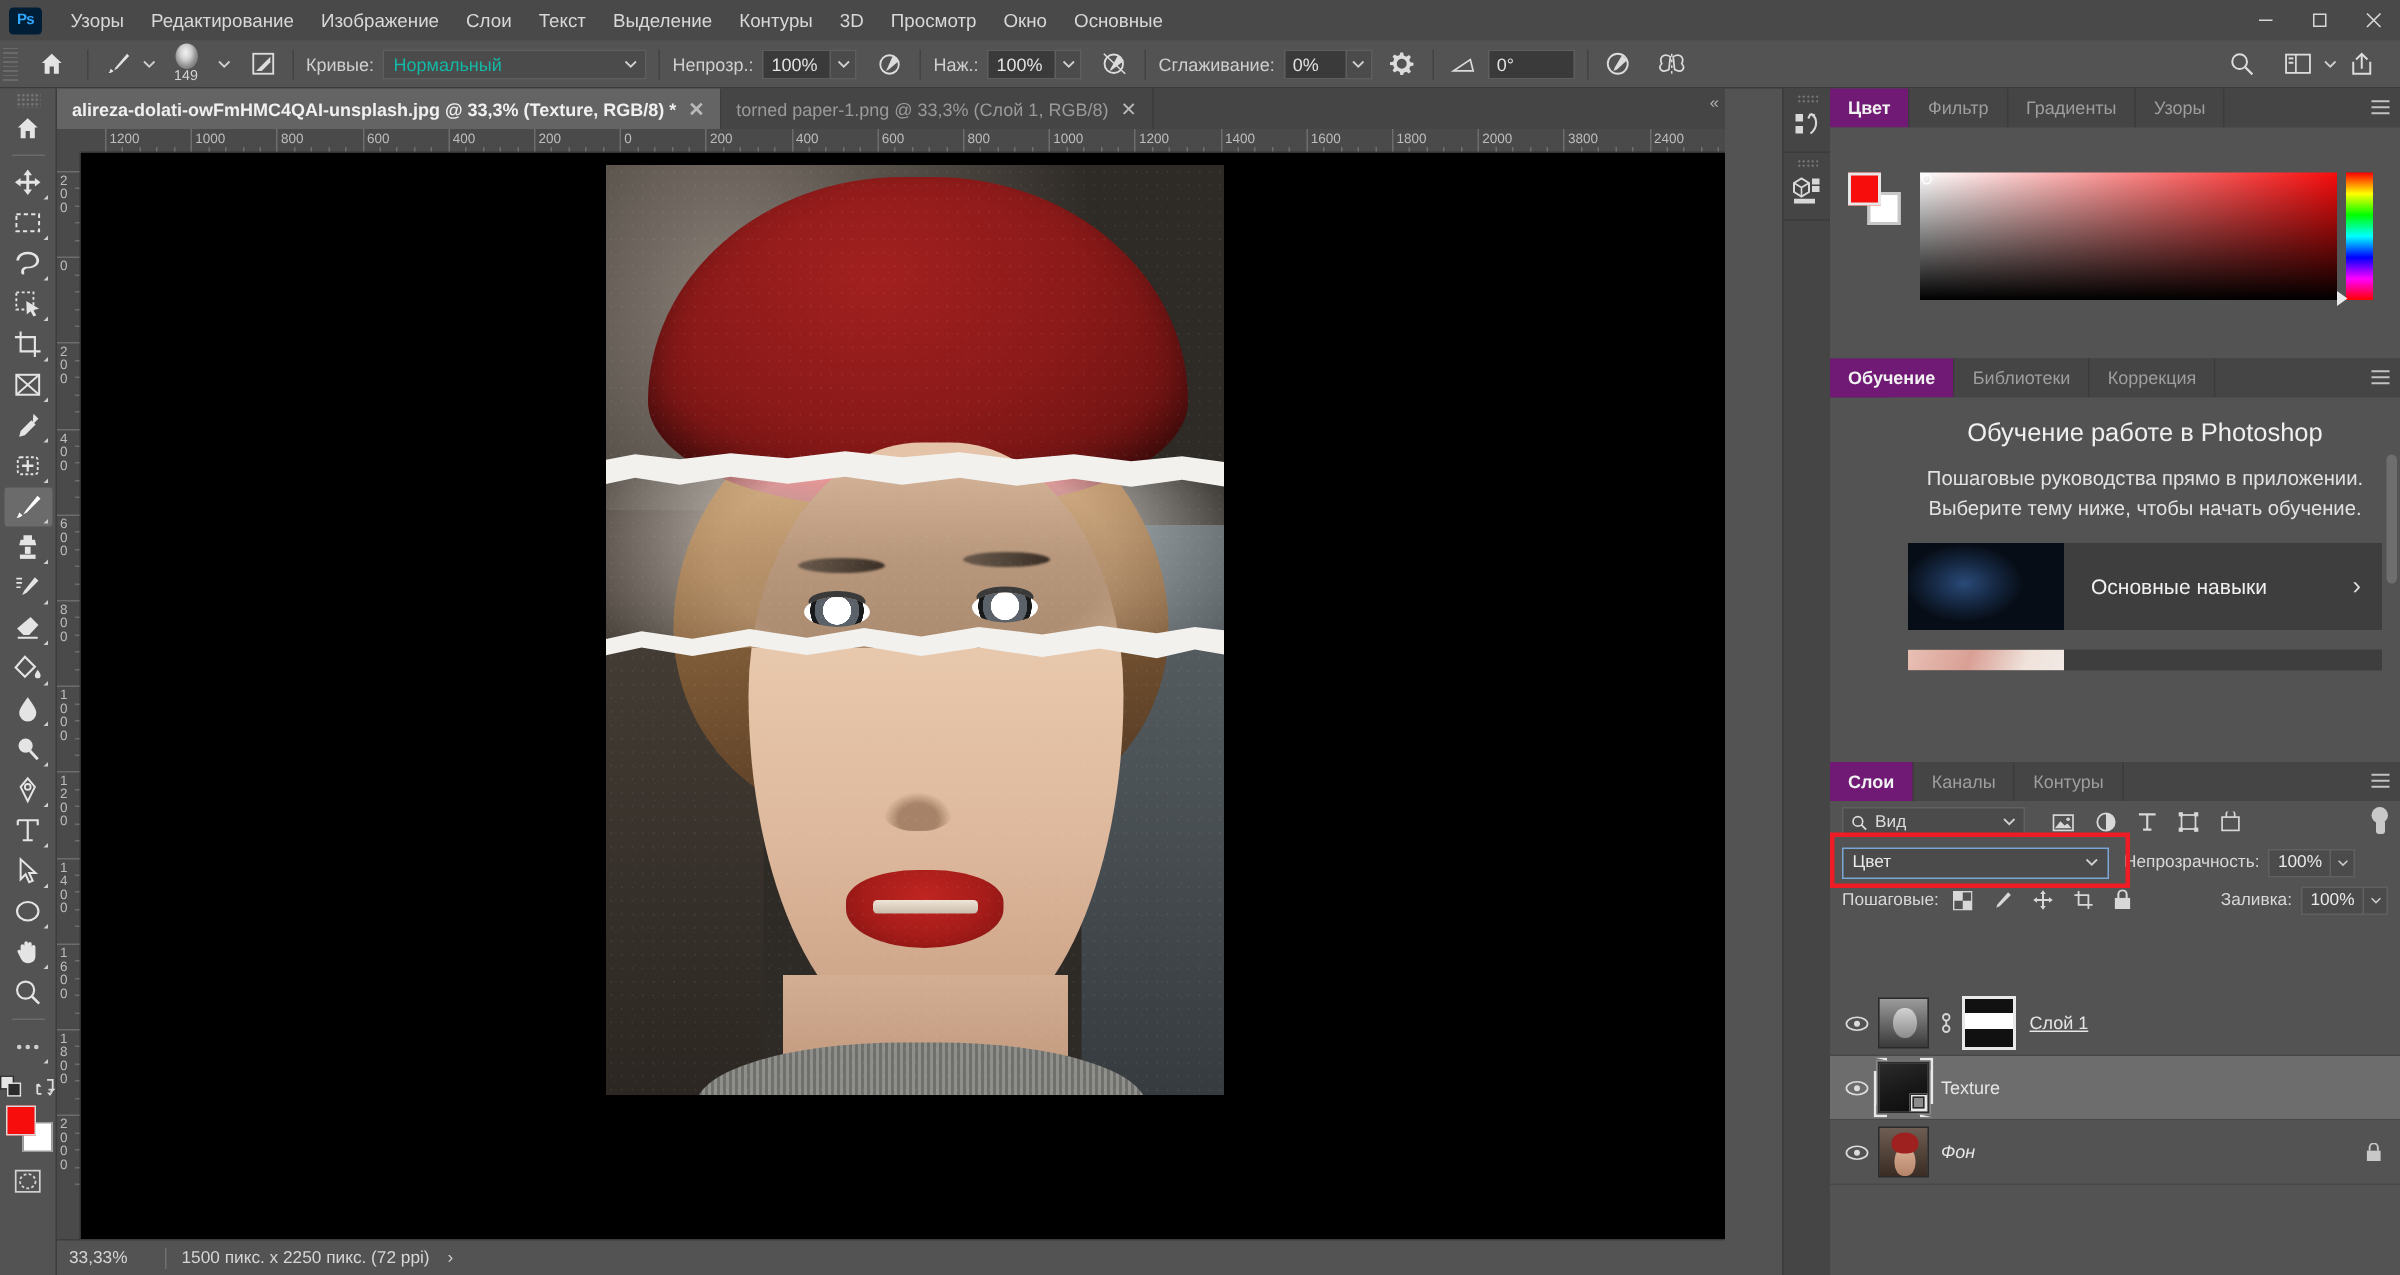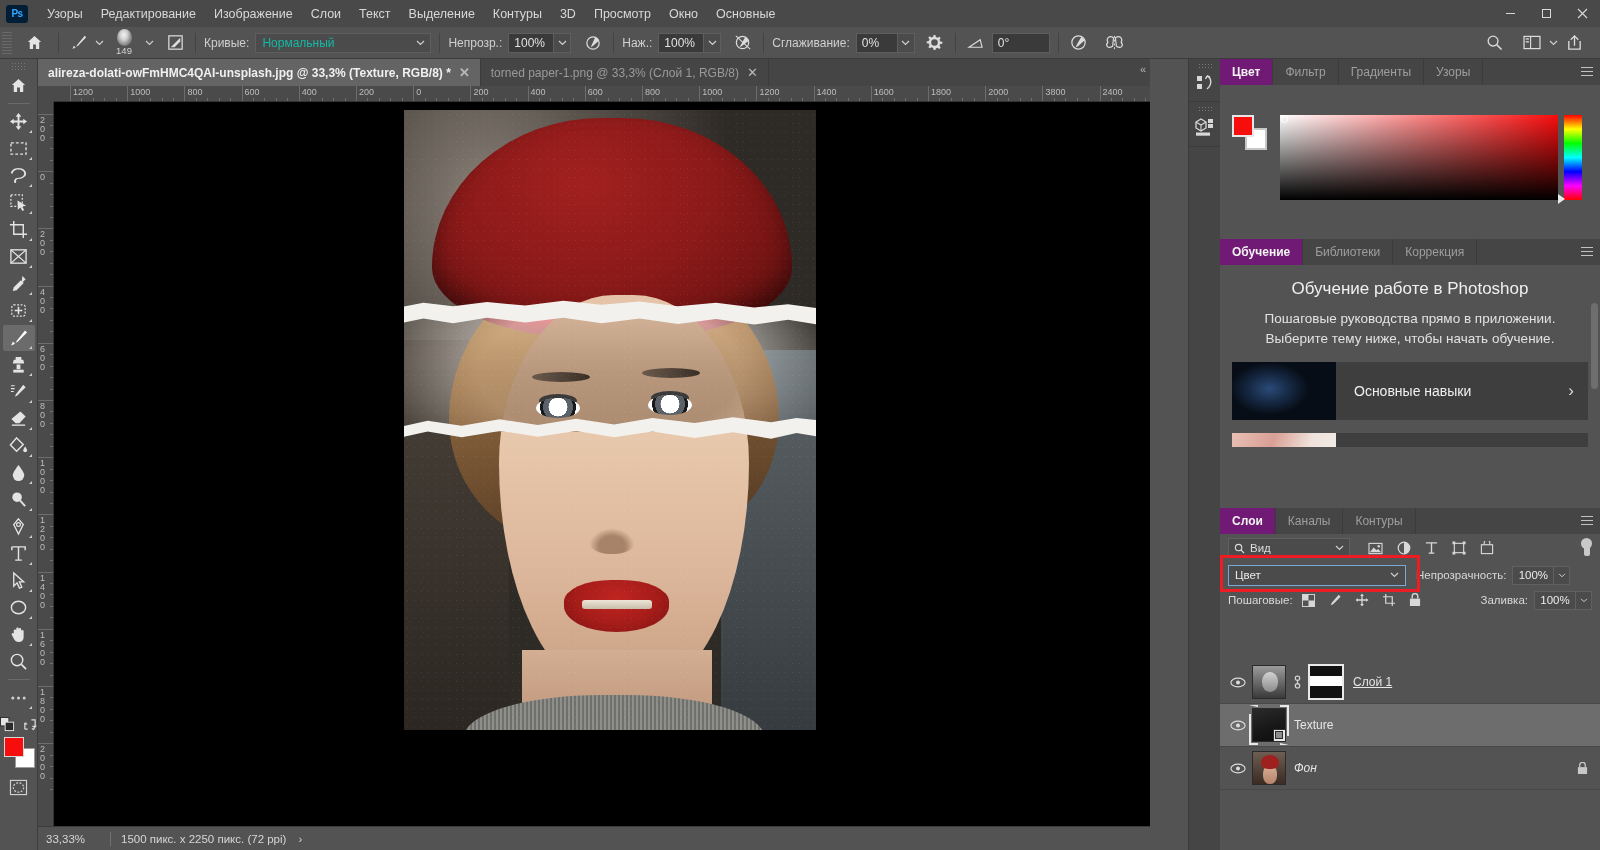--- a/index.html
+++ b/index.html
@@ -271,21 +271,21 @@
   .cp-fieldmark { position: absolute; left: 1px; top: 1px; width: 7px; height: 7px;
     border: 1px solid #fff; border-radius: 50%; }
   .cp-strip {
     position: absolute; left: 344px; top: 30px; width: 18px; height: 85px;
     background: linear-gradient(to bottom,#ff0000,#ffff00,#00ff00,#00ffff,#0000ff,#ff00ff,#ff0000);
   }
   .cp-stripmark { position: absolute; left: -6px; bottom: -4px; width: 0; height: 0;
     border-top: 5px solid transparent; border-bottom: 5px solid transparent; border-left: 7px solid #e8e8e8; }
 
   
-  .learnpanel { height: 243px; background: #535353; position: relative; overflow: hidden; }
+  .learnpanel { height: 243px; background: #535353; position: relative; overflow: hidden; margin-left: 40px; }
   .learn-body { padding: 14px 22px 0; text-align: center; }
   .learn-title { font-size: 17px; color: #f0f0f0; margin-bottom: 10px; line-height: 1.2; }
   .learn-sub { font-size: 13.5px; color: #e2e2e2; line-height: 1.45; }
   .learn-card {
     margin: 13px 12px 0; height: 58px; background: #3e3e3e;
     display: flex; align-items: center; position: relative; overflow: hidden;
   }
   .learn-thumb { width: 104px; height: 58px; flex: none; }
   .learn-thumb.a { background:
       radial-gradient(ellipse 38% 45% at 36% 46%, #2a4a78 0%, #13243c 60%, #070d16 100%), #0a1018; }

